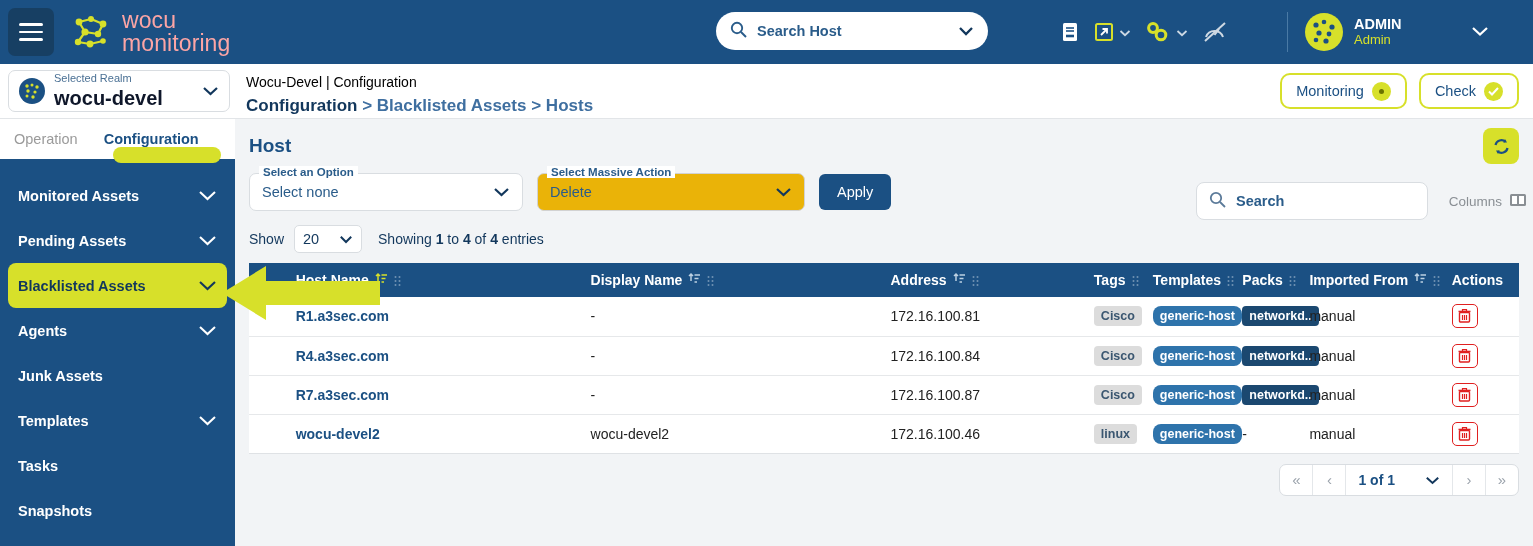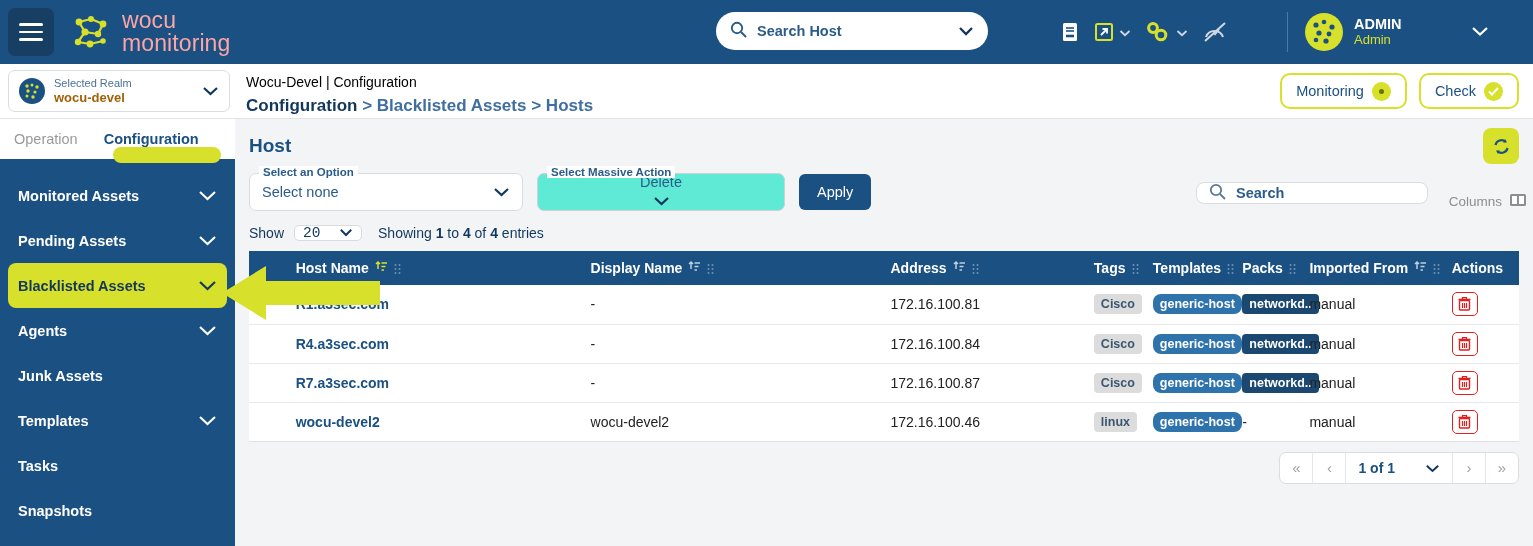--- a/index.html
+++ b/index.html
@@ -42,21 +42,21 @@
   .ucaret { margin-left: 58px; }
 
   
   .subbar { height: 55px; display: flex; background: #fff; border-bottom: 1px solid #e2e5e8; }
   .realm {
     width: 222px; margin: 6px 0 0 8px; height: 42px; border: 1px solid #d9dde1;
     border-radius: 7px; display: flex; align-items: center; padding: 0 10px; gap: 9px; cursor: pointer;
   }
   .realm-ic { width: 26px; height: 26px; border-radius: 50%; background: #1b5083; }
   .realm-lbl { font-size: 11px; color: #4a7094; line-height: 1.2; }
-  .realm-val { font-size: 13px; color: #a16207; font-weight: bold; line-height: 1.2; }
+  .realm-val { font-size: 20px; color: #0f172a; font-weight: bold; line-height: 1.2; }
   .crumbs { margin-left: 16px; padding-top: 8px; }
   .crumb-top { font-size: 14px; color: #000000; line-height: 1.5; }
   .crumb-main { font-size: 17px; color: #12375c; font-weight: bold; line-height: 1.5; }
   .crumb-main .sep, .crumb-main .mid { color: #3f6fa0; font-weight: bold; }
   .topbtns { margin-left: auto; display: flex; gap: 12px; align-items: center; padding-right: 14px; }
   .pill {
     border: 2px solid #d7e02a; border-radius: 10px; height: 36px; display: flex;
     align-items: center; gap: 8px; padding: 0 14px; cursor: pointer; background: #fff;
   }
   .pill span { font-size: 14.5px; color: #1b5083; }
@@ -87,38 +87,38 @@
     display: flex; align-items: center; justify-content: center; cursor: pointer;
   }
   .toolbar { display: flex; align-items: flex-start; padding: 0 14px; gap: 14px; position: relative; }
   .field { position: relative; height: 38px; border-radius: 7px; display: flex; align-items: center; padding: 0 12px; }
   .field .flab {
     position: absolute; top: -8px; left: 9px; background: #fff; padding: 0 4px;
     font-size: 11.5px; color: #2a5c8a; font-weight: bold; white-space: nowrap;
   }
   .field .fval { font-size: 14.5px; color: #2a5c8a; flex: 1; }
   .f-opt { width: 274px; background: #fff; border: 1px solid #d9dde1; cursor: pointer; }
-  .f-mass { width: 248px; background: #5eead4; border: 1px solid #d2d2d2; cursor: not-allowed; flex-direction: column; }
+  .f-mass { width: 268px; background: #eab308; border: 1px solid #d2d2d2; cursor: not-allowed; }
   .f-mass .flab { background: #fff; }
   .applybtn {
     height: 36px; padding: 0 18px; background: #1b5083; color: #fff; border: none;
     border-radius: 6px; font-size: 14.5px; cursor: pointer; font-family: inherit; margin-top: 1px;
   }
   .searchbox {
-    position: absolute; right: 105px; top: 9px; width: 232px; height: 22px; background: #fff;
+    position: absolute; right: 105px; top: 9px; width: 232px; height: 38px; background: #fff;
     border: 1px solid #d9dde1; border-radius: 8px; display: flex; align-items: center; padding: 0 12px; gap: 10px;
   }
   .searchbox .ph { font-size: 14.5px; color: #2a5c8a; font-weight: bold; }
   .columns { position: absolute; right: 6px; top: 19px; display: flex; align-items: center; gap: 7px; cursor: pointer; }
   .columns span { font-size: 13.5px; color: #8a8f94; }
   .showrow { display: flex; align-items: center; gap: 10px; padding: 14px 14px 10px; }
   .showrow .lbl { font-size: 14px; color: #12375c; }
   .selshow {
-    width: 68px; height: 16px; background: #fff; border: 1px solid #d9dde1; border-radius: 5px;
-    display: flex; align-items: center; justify-content: space-between; padding: 0 8px; cursor: pointer; font-family: Liberation Mono, monospace;
+    width: 68px; height: 28px; background: #fff; border: 1px solid #d9dde1; border-radius: 5px;
+    display: flex; align-items: center; justify-content: space-between; padding: 0 8px; cursor: pointer;
   }
   .selshow .v { font-size: 14.5px; color: #12375c; }
   .showing { font-size: 14px; color: #12375c; margin-left: 6px; }
   .showing b { font-weight: bold; }
 
   
   .tablewrap { margin: 0 14px; background: #fff; }
   table { width: 100%; border-collapse: collapse; table-layout: fixed; }
   thead th {
     background: #1b5083; color: #fff; font-size: 14px; font-weight: bold; height: 34px;

